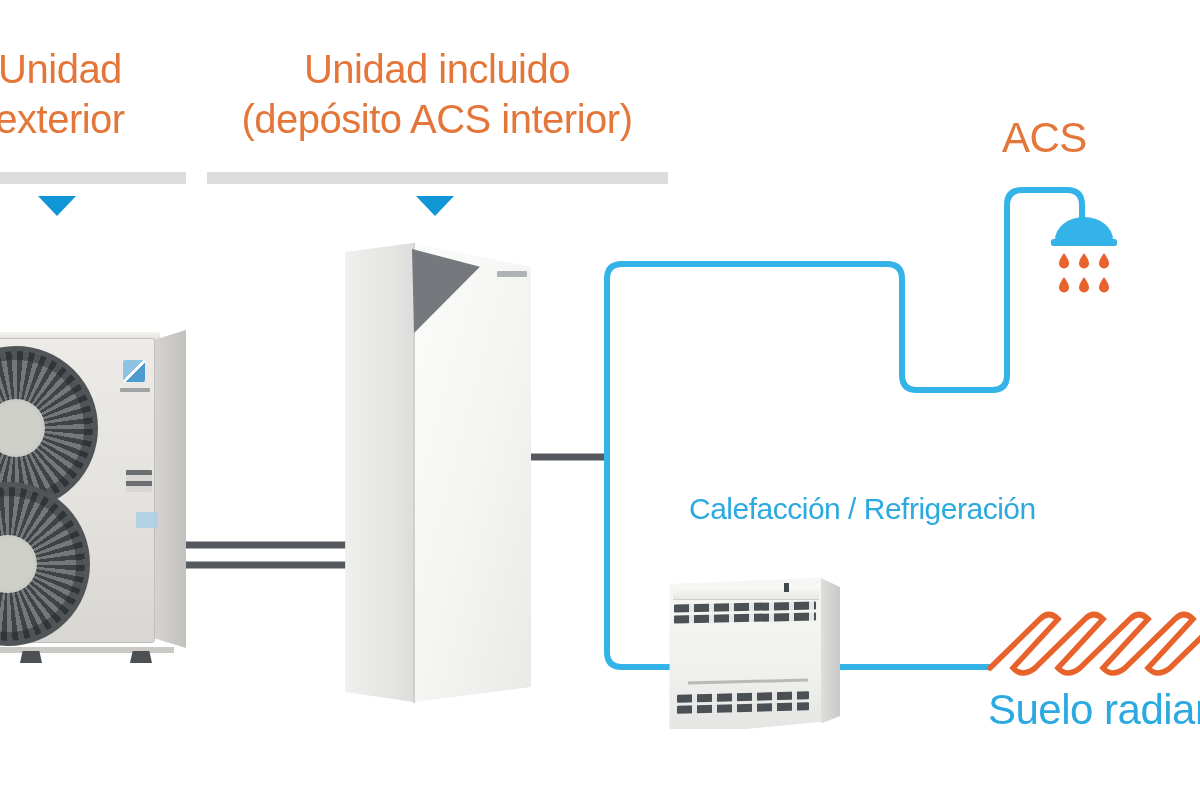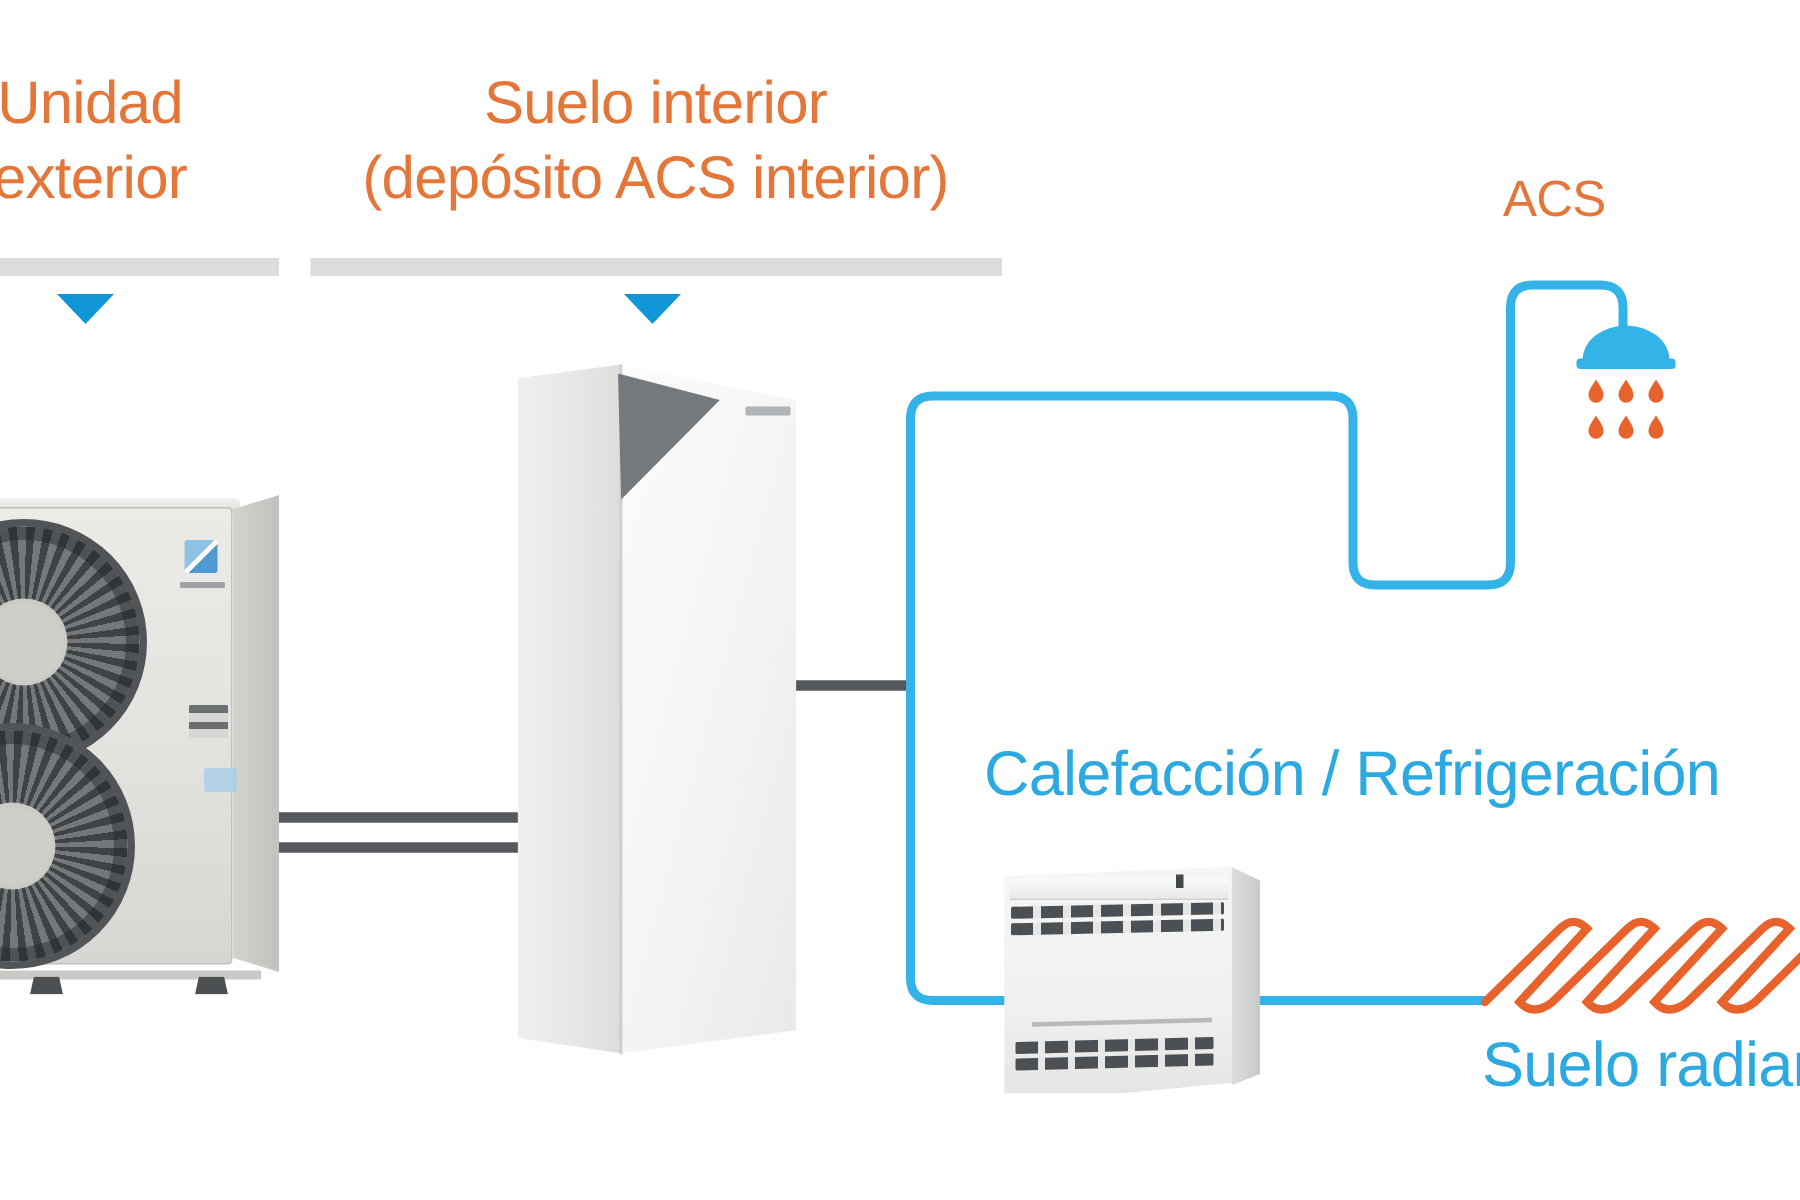--- a/index.html
+++ b/index.html
@@ -6,22 +6,22 @@
   html,body { background:#ffffff; }
   body { font-family:"Liberation Sans", sans-serif; }
   .stage { position:relative; width:1200px; height:729px; overflow:hidden; background:#ffffff; }
 
   
   .lbl { position:absolute; font-weight:400; letter-spacing:-0.5px; }
   .orange { color:#E4763A; }
   .blue  { color:#2BA9E0; }
   .lbl-outdoor { left:-48px; top:44px; width:216px; text-align:center; font-size:40px; line-height:50px; }
   .lbl-indoor  { left:205px; top:44px; width:464px; text-align:center; font-size:40px; line-height:50px; }
-  .lbl-acs     { left:1002px; top:114px; font-size:34px; }
-  .lbl-heat    { left:656px; top:492px; font-size:42px; }
+  .lbl-acs     { left:1002px; top:114px; font-size:42px; }
+  .lbl-heat    { left:689px; top:492px; font-size:30px; }
   .lbl-floor   { left:988px; top:686px; font-size:42px; white-space:nowrap; }
 
   
   .hbar { position:absolute; top:172px; height:12px; background:#DCDCDC; }
   .hbar-1 { left:0; width:186px; }
   .hbar-2 { left:207px; width:461px; }
   .tri { position:absolute; top:196px; width:0; height:0;
          border-left:19px solid transparent; border-right:19px solid transparent;
          border-top:20px solid #1095D6; }
   .tri-1 { left:38px; }
@@ -132,21 +132,21 @@
   <div class="hbar hbar-1"></div>
   <div class="hbar hbar-2"></div>
   <div class="tri tri-1"></div>
   <div class="tri tri-2"></div>
 
   <div class="lbl orange lbl-outdoor">
     <div>Unidad</div>
     <div>exterior</div>
   </div>
   <div class="lbl orange lbl-indoor">
-    <div>Suelo interior</div>
+    <div>Unidad incluido</div>
     <div>(depósito ACS interior)</div>
   </div>
   <div class="lbl orange lbl-acs">ACS</div>
   <div class="lbl blue lbl-heat">Calefacción / Refrigeración</div>
   <div class="lbl blue lbl-floor">Suelo radiante</div>
 
   <div class="outdoor">
     <div class="ou-top"></div>
     <div class="ou-front"></div>
     <div class="ou-side"></div>

